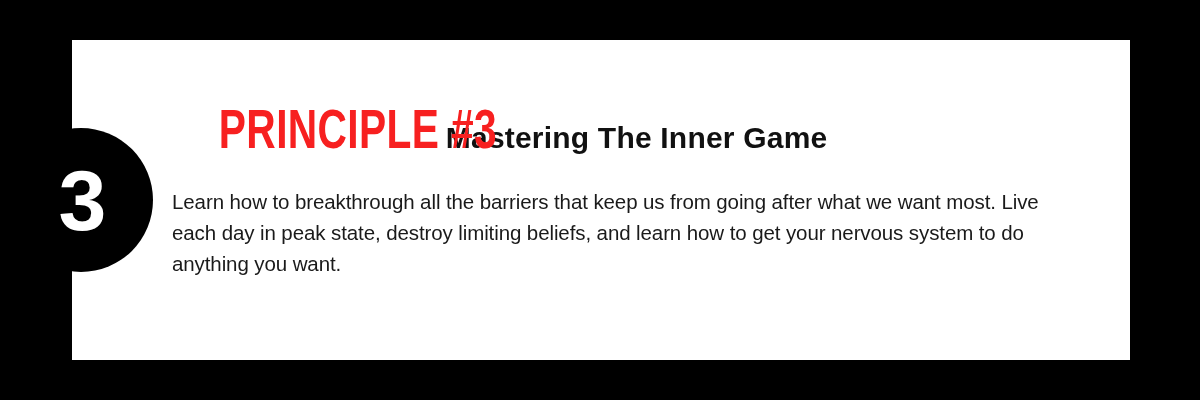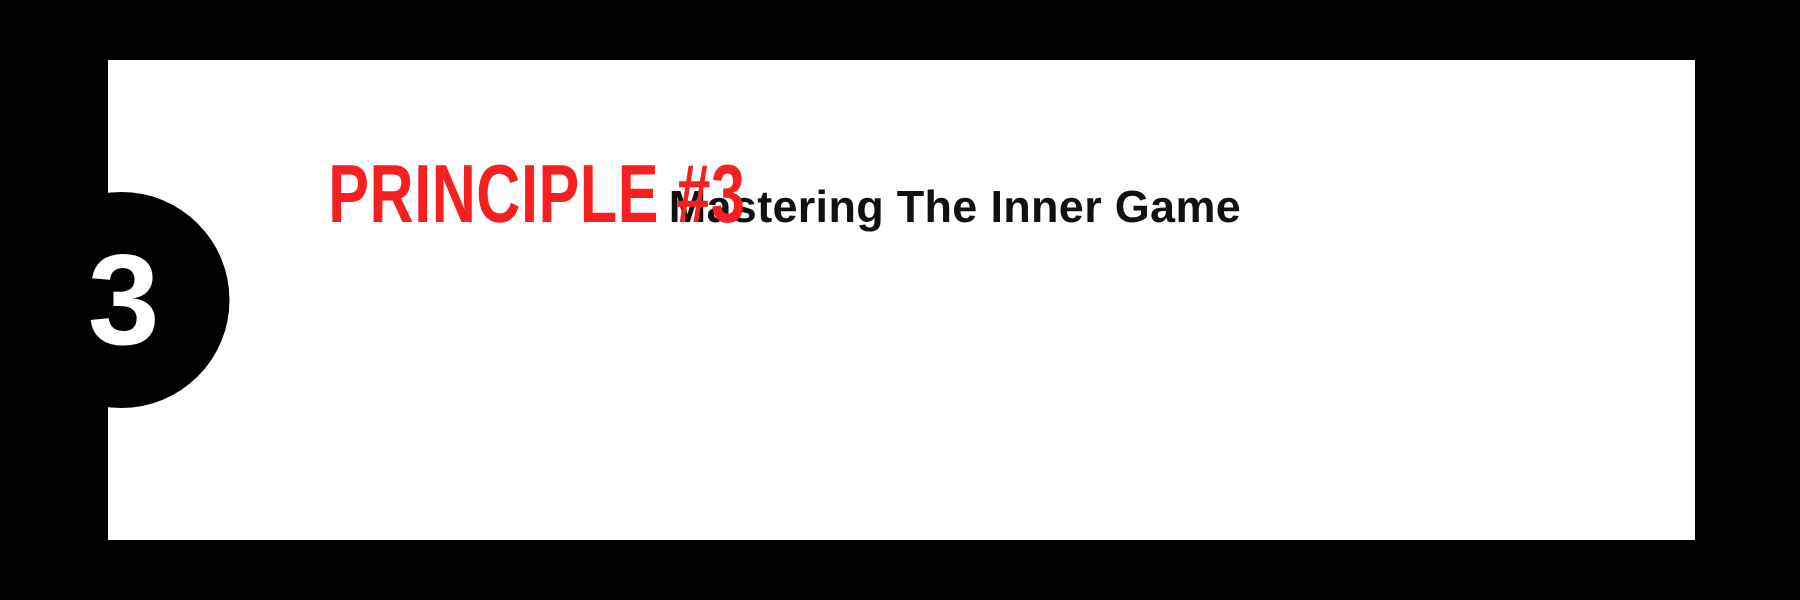--- a/index.html
+++ b/index.html
@@ -111,20 +111,21 @@
 
 <div id="canvas">
 
   <div id="card">
 
     <div id="heading">
       <span id="heading-eyebrow">PRINCIPLE #3</span>
       <span id="heading-title">Mastering The Inner Game</span>
     </div>
 
+    <p id="body-text">Learn how to breakthrough all the barriers that keep us from going after what we want most. Live each day in peak state, destroy limiting beliefs, and learn how to get your nervous system to do anything you want.</p>
 
   </div>
 
   <div id="badge">
     <span id="badge-number">3</span>
   </div>
 
 </div>
 
 </body></html>

